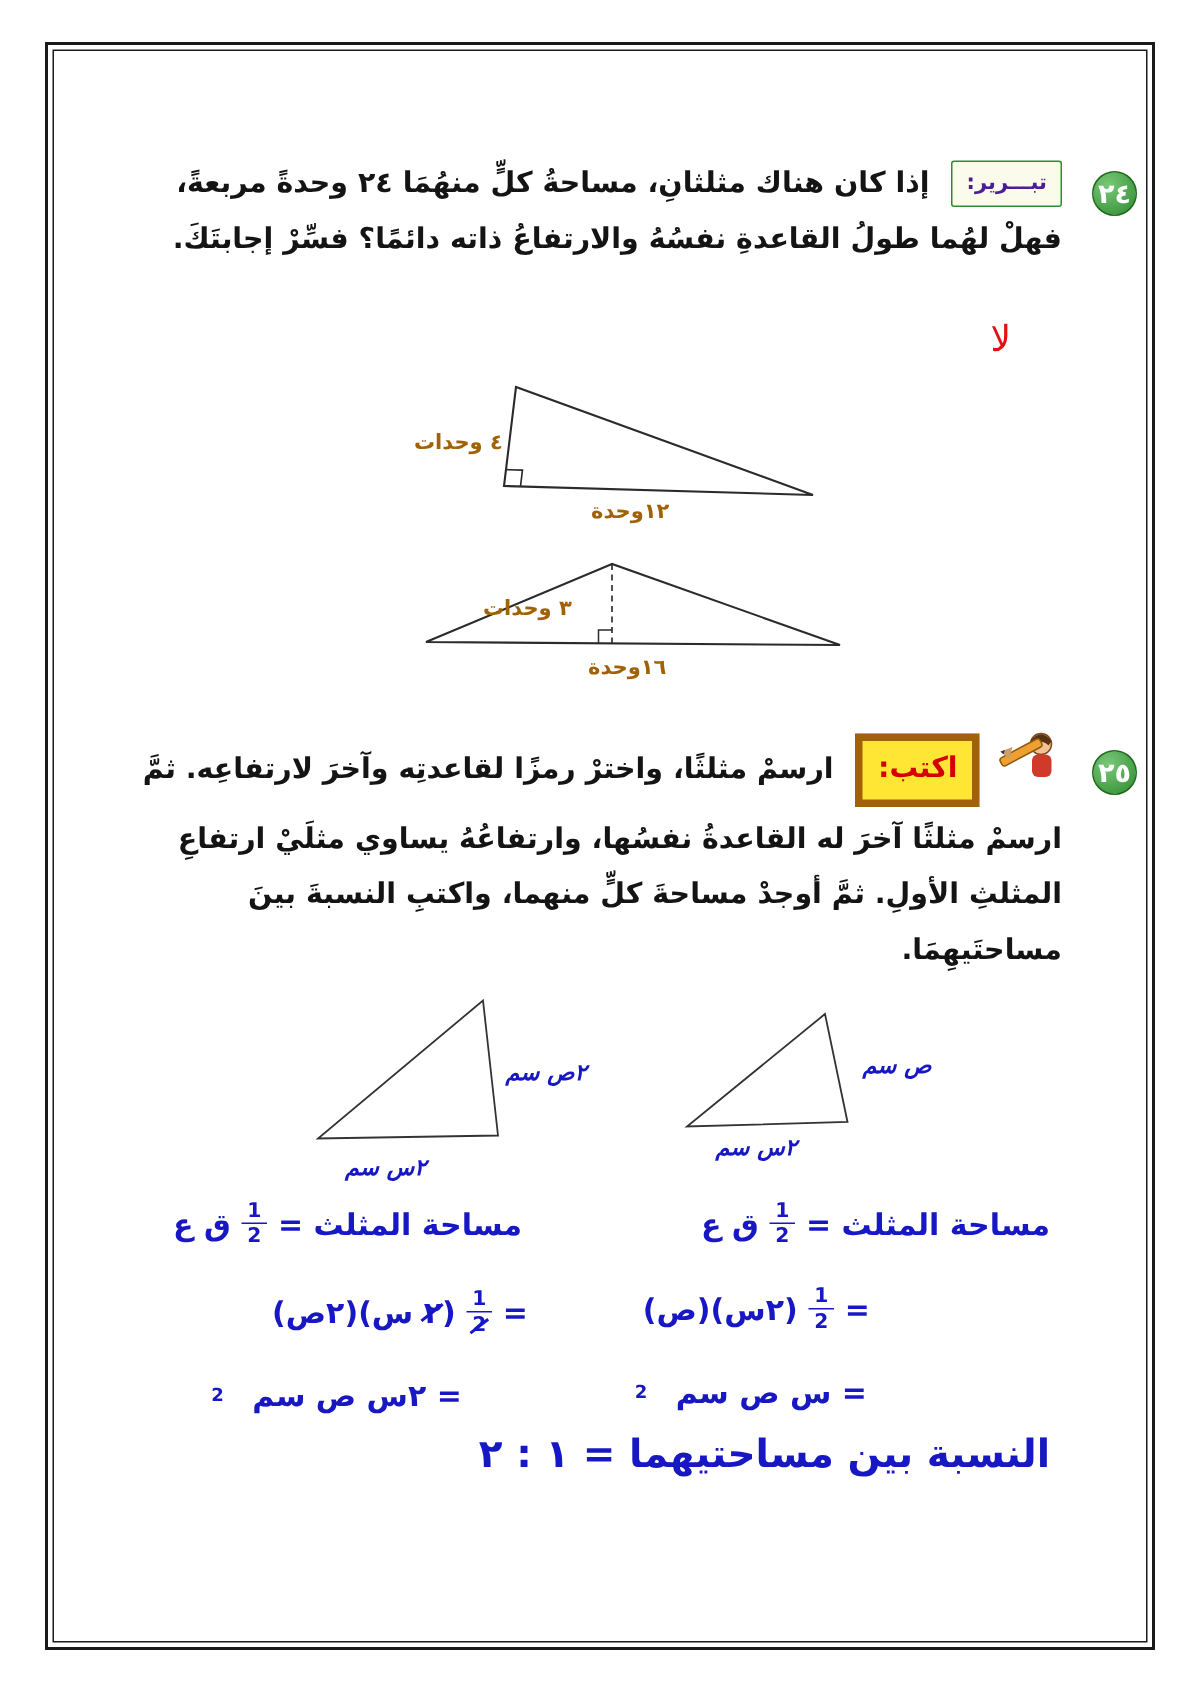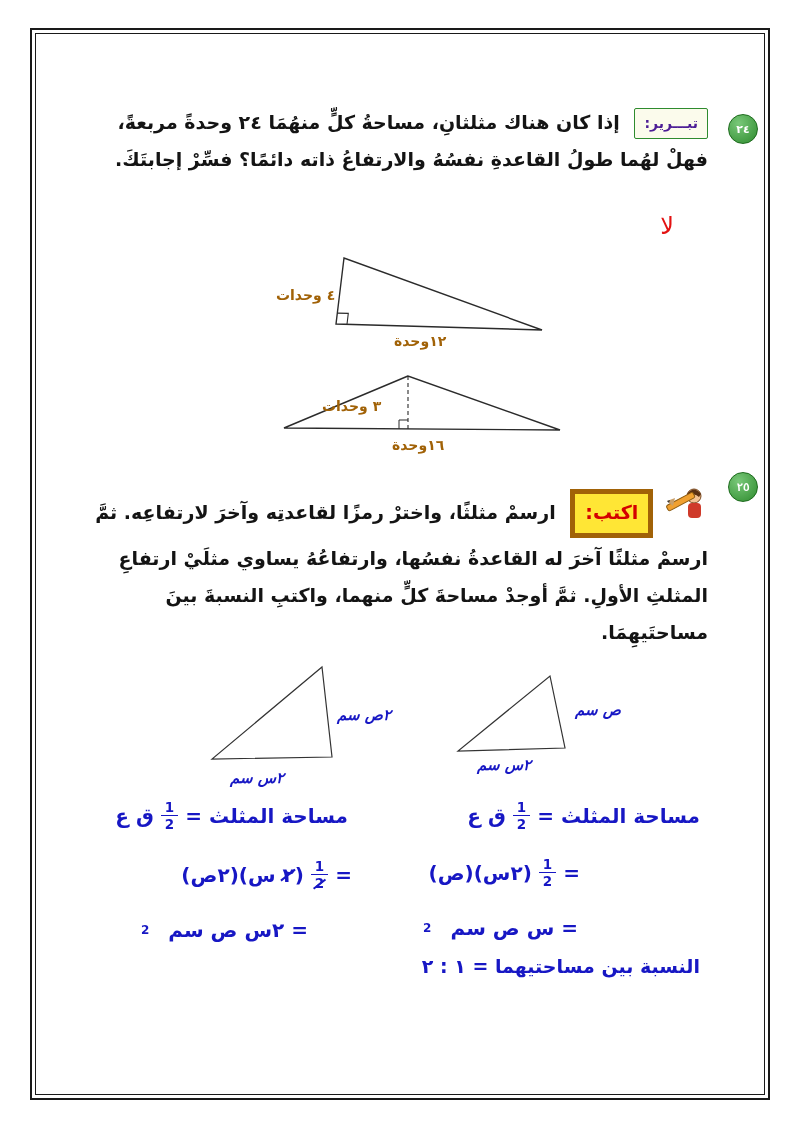--- a/index.html
+++ b/index.html
@@ -10,21 +10,21 @@
   .page { position:absolute; inset:0; background:#fff; }
   .frame {
     position:absolute; left:30px; top:28px; width:740px; height:1072px;
     border:2.5px solid #1a1a1a; padding:3px;
   }
   .frame-inner { width:100%; height:100%; border:1px solid #1a1a1a; }
 
   .qnum {
     position:absolute; width:30px; height:30px; border-radius:50%;
     background:radial-gradient(circle at 35% 30%, #79c879, #2e8b2e);
-    border:1px solid #1d6b1d; color:#fff; font-weight:700; font-size:11px;
+    border:1px solid #1d6b1d; color:#fff; font-weight:700; font-size:18px;
     display:flex; align-items:center; justify-content:center;
   }
 
   .qtext {
     position:absolute; direction:rtl; text-align:right; color:#141414;
     font-size:19px; font-weight:700; line-height:1.95;
   }
   .badge-justify {
     display:inline-block; border:1px solid #2e8b2e; background:#fbfbec;
     color:#4c1d95; font-size:14px; font-weight:700; padding:1px 9px;
@@ -53,21 +53,21 @@
   .math-row .terms { direction:rtl; unicode-bidi:embed;margin-left:12px; }
   .frac { display:inline-flex; flex-direction:column; align-items:center; line-height:1.2; font-size:13.5px; }
   .frac .num { padding:0 4px; }
   .frac .den { border-top:1.6px solid currentColor; padding:0 4px; }
   sup { font-size:12px; }
   .struck { position:relative; display:inline-block; }
   .struck::after {
     content:""; position:absolute; left:-3px; top:48%; width:calc(100% + 6px);
     border-top:2px solid currentColor; transform:rotate(-38deg);
   }
-  .ratio-row { font-size:19px; }
+  .ratio-row { font-size:26px; }
 </style>
 </head>
 <body>
 
 <div class="page">
   <div class="frame">
     <div class="frame-inner"></div>
   </div>
 
   <div class="qnum" style="right:42px; top:114px;">
@@ -89,21 +89,21 @@
   <div class="fig-label" style="left:394px; top:333px;">١٢وحدة</div>
 
   <svg class="fig" style="left:280px; top:372px;" width="285" height="62" viewBox="0 0 285 62">
     <polygon points="128,4 4,56 280,58" fill="none" stroke="#2b2b2b" stroke-width="1.4"></polygon>
     <line x1="128" y1="4" x2="128" y2="57" stroke="#2b2b2b" stroke-width="1.1" stroke-dasharray="4 3"></line>
     <path d="M128 48 L119 48 L119 57" fill="none" stroke="#2b2b2b" stroke-width="1"></path>
   </svg>
   <div class="fig-label" style="left:322px; top:398px;">٣ وحدات</div>
   <div class="fig-label" style="left:392px; top:437px;">١٦وحدة</div>
 
-  <div class="qnum" style="right:42px; top:472px;font-family:Liberation Mono, monospace;">
+  <div class="qnum" style="right:42px; top:500px;">
     <span>٢٥</span>
   </div>
 
   <div class="qtext" style="top:486px; right:92px; width:625px;">
     <span class="writer">
       <svg width="44" height="42" viewBox="0 0 44 42">
         <circle cx="30" cy="10" r="7" fill="#f2c193" stroke="#7a4a20"></circle>
         <path d="M23 8 q7 -9 14 0 l-2 3 q-5 -5 -10 0 z" fill="#5a3012"></path>
         <rect x="24" y="17" width="13" height="15" rx="4" fill="#cf3a2a"></rect>
         <rect x="2" y="20" width="30" height="6" rx="2" transform="rotate(-28 2 20)" fill="#f0a030" stroke="#8a5a10"></rect>

